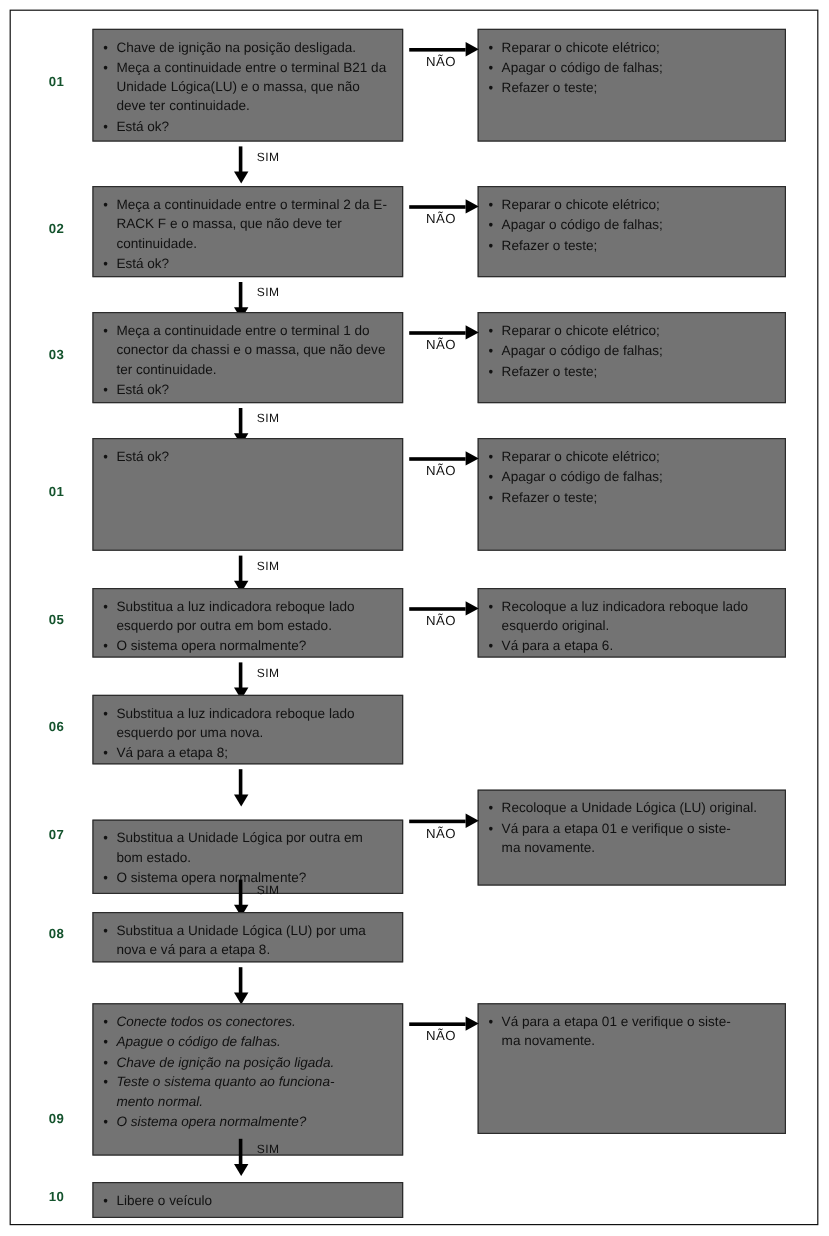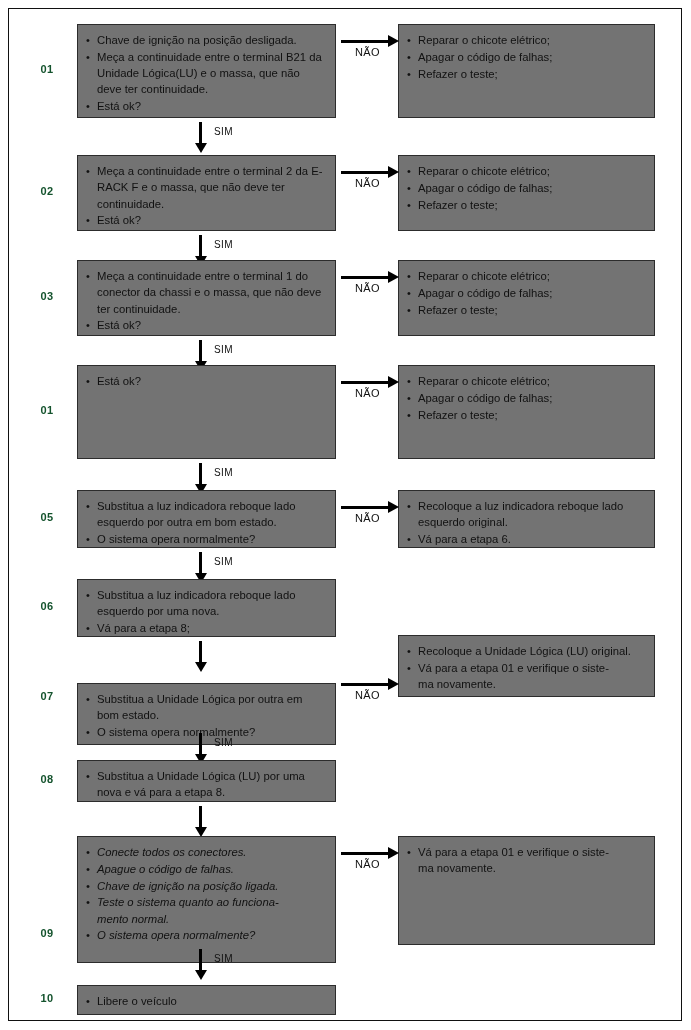--- a/index.html
+++ b/index.html
@@ -239,21 +239,21 @@
         <div class="v-arrow" style="top: 641px; height: 22px;"></div>
       </div>
       <div class="row" style="top: 0px;">
         <div class="step-no" style="top: 690px;">07</div>
         <div class="box left" style="top: 683px; height: 62px;">
           <ul class="blist">
             <li>Substitua a Unidade Lógica por outra em bom estado.</li>
             <li>O sistema opera normalmente?</li>
           </ul>
         </div>
-        <div class="box right" style="top: 635px; height: 62px;">
+        <div class="box right" style="top: 658px; height: 80px;">
           <ul class="blist">
             <li>Recoloque a Unidade Lógica (LU) original.</li>
             <li>Vá para a etapa 01 e verifique o siste-
 ma novamente.</li>
           </ul>
         </div>
         <div class="h-arrow" style="top: 683px;"></div>
         <div class="h-label" style="top: 689px;">NÃO</div>
         <div class="v-arrow" style="top: 733px; height: 22px;"></div>
         <div class="v-label" style="top: 737px;">SIM</div>

